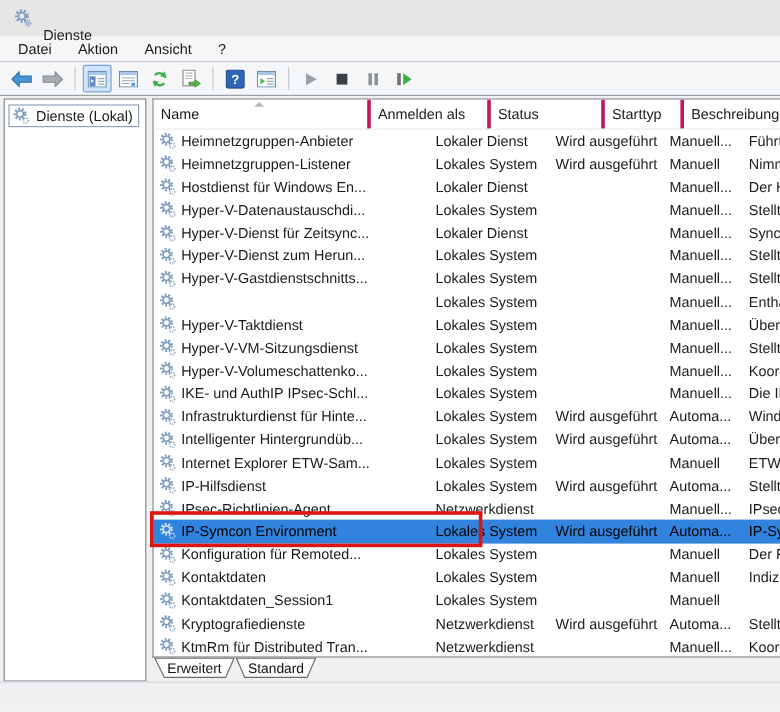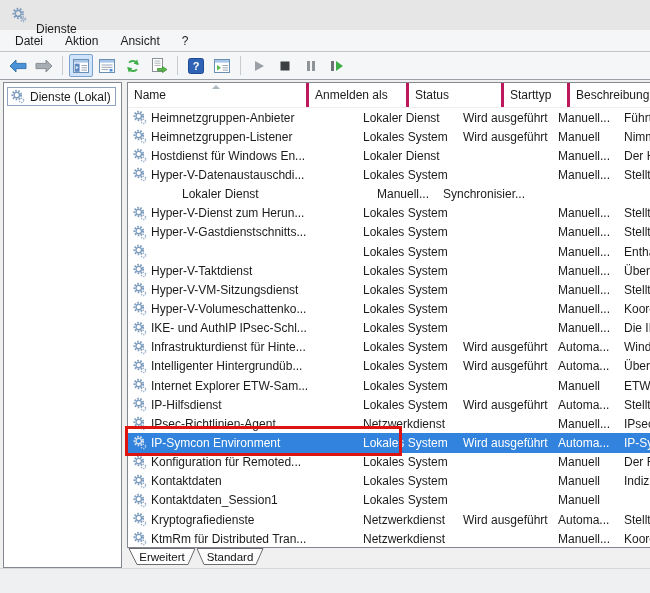--- a/index.html
+++ b/index.html
@@ -25,21 +25,21 @@
   .tree-item { display:inline-flex; align-items:center; gap:5px; border:1px solid #8fa3bf; padding:1px 4px 1px 2px; background:#fff; white-space:nowrap; }
   .list-pane { position:absolute; left:127px; top:82px; width:523px; height:466px; background:#fff; border:1px solid #828790; border-right:none; overflow:hidden; }
   
   .lheader { height:25px; display:flex; position:relative; border-bottom:1px solid #ededed; background:#fff; }
   .hcell { border-right:3px solid #be185d; display:flex; align-items:center; padding-left:6px; white-space:nowrap; overflow:hidden; }
   .sort-arrow { position:absolute; left:84px; top:2px; width:0; height:0;
     border-left:4px solid transparent; border-right:4px solid transparent; border-bottom:4px solid #aab8c2; }
   
   .rows { position:relative; }
   .row { height:19.15px; display:flex; align-items:center; white-space:nowrap; }
-  .row.selected { background:#3183dd; color:#ffffff; }
+  .row.selected { background:#3183dd; color:#000000; }
   .cell { overflow:hidden; white-space:nowrap; flex:none; }
   .c-name  { width:181px; display:flex; align-items:center; gap:4px; padding-left:4px; }
   .c-logon { width:100px; padding-left:6px;margin-left:48px; }
   .c-status{ width:95px;  padding-left:6px; }
   .c-start { width:66px;  padding-left:6px; }
   .c-desc  { flex:1 1 auto; padding-left:6px; }
   .gicon { width:15px; height:15px; flex:none; display:inline-flex; }
   
   .red-box { position:absolute; left:125px; top:426px; width:277px; height:30px; border:3px solid #de1411; z-index:10; }
   
@@ -235,20 +235,30 @@
             </svg>
           </span>
           <span class="nm">Hyper-V-Datenaustauschdi...</span>
         </div>
         <div class="cell c-logon">Lokales System</div>
         <div class="cell c-status"></div>
         <div class="cell c-start">Manuell...</div>
         <div class="cell c-desc">Stellt einen M...</div>
       </div>
       <div class="row">
+        <div class="cell c-name">
+          <span class="gicon">
+            <svg viewBox="0 0 16 16" width="15" height="15">
+              <circle cx="7.2" cy="6.4" r="4.6" fill="none" stroke="#7d9cbe" stroke-width="2.2" stroke-dasharray="1.7 1.55"></circle>
+              <circle cx="7.2" cy="6.4" r="2.9" fill="none" stroke="#7d9cbe" stroke-width="1.4"></circle>
+              <circle cx="12.2" cy="12.2" r="2.3" fill="none" stroke="#98abc6" stroke-width="1.6" stroke-dasharray="1.2 1.1"></circle>
+            </svg>
+          </span>
+          <span class="nm">Hyper-V-Dienst für Zeitsync...</span>
+        </div>
         <div class="cell c-logon">Lokaler Dienst</div>
         <div class="cell c-status"></div>
         <div class="cell c-start">Manuell...</div>
         <div class="cell c-desc">Synchronisier...</div>
       </div>
       <div class="row">
         <div class="cell c-name">
           <span class="gicon">
             <svg viewBox="0 0 16 16" width="15" height="15">
               <circle cx="7.2" cy="6.4" r="4.6" fill="none" stroke="#7d9cbe" stroke-width="2.2" stroke-dasharray="1.7 1.55"></circle>

